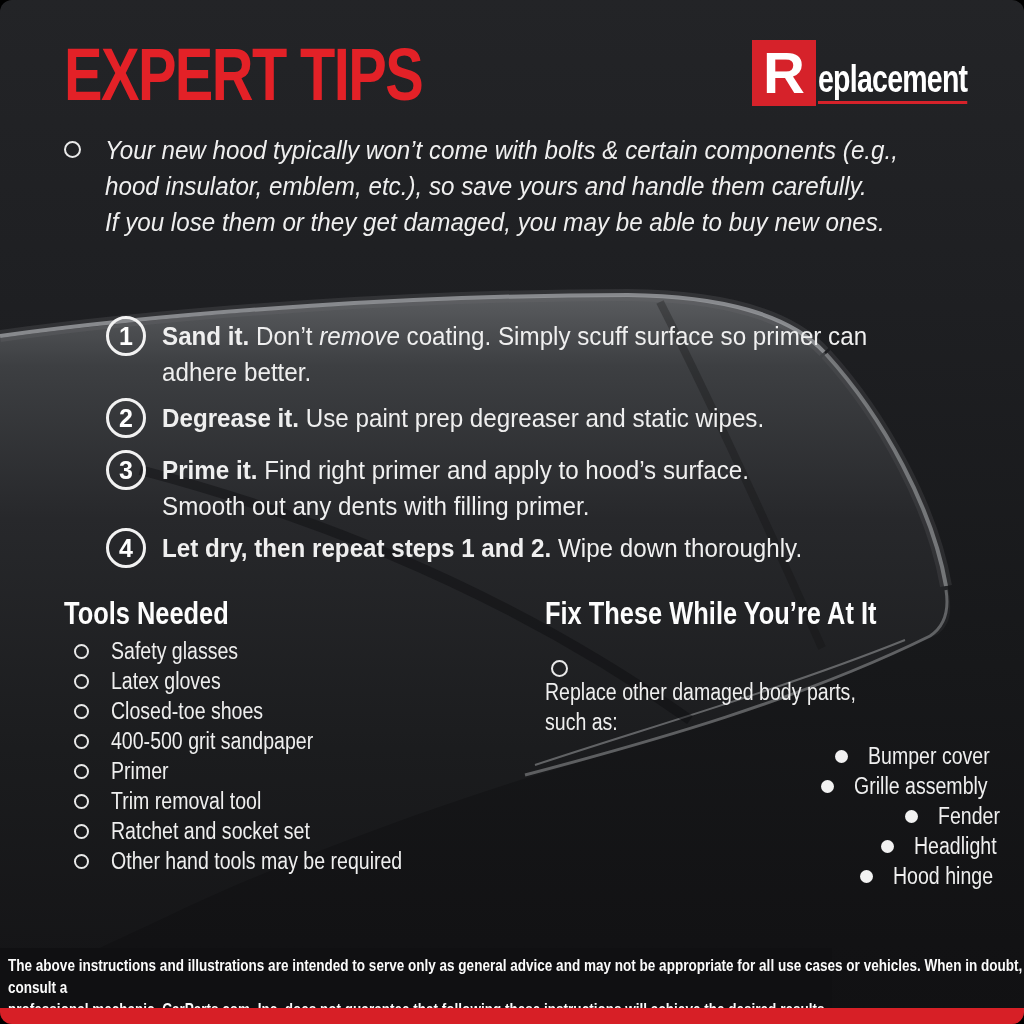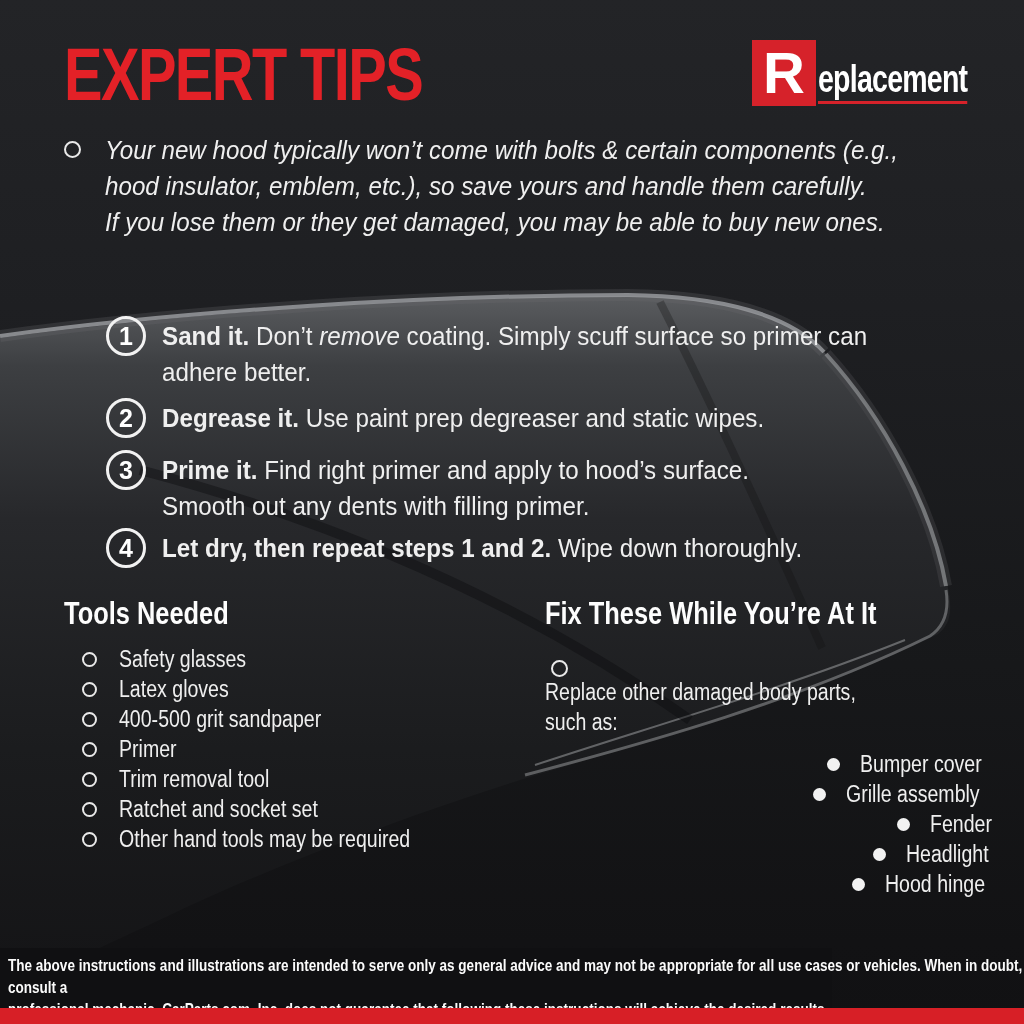--- a/index.html
+++ b/index.html
@@ -1,19 +1,19 @@
 <!DOCTYPE html>
 <html><head>
 <meta charset="utf-8">
 <style>
   html,body{margin:0;padding:0;background:#000;}
   .page{
     position:relative;width:1024px;height:1024px;overflow:hidden;
     background:linear-gradient(180deg,#232427 0%,#1e1f22 30%,#17181a 65%,#121214 92%,#111113 100%);
-    font-family:"Liberation Sans",sans-serif;color:#efefef;
+    font-family:"Liberation Sans",sans-serif;color:#efefef;border-radius:12px;
   }
   .hood-svg{position:absolute;left:0;top:0;z-index:1;}
   .content{position:absolute;left:0;top:0;width:1024px;height:1024px;z-index:2;}
 
   .title{
     position:absolute;left:64px;top:38px;margin:0;
     font-size:74px;line-height:74px;font-weight:800;color:#E32127;
     letter-spacing:-2px;transform:scaleX(.78);transform-origin:0 0;white-space:nowrap;
   }
   .logo{position:absolute;left:752px;top:40px;display:flex;align-items:flex-end;}
@@ -34,21 +34,21 @@
     flex:none;width:40px;height:40px;border:3px solid #f2f2f2;border-radius:50%;
     display:flex;align-items:center;justify-content:center;
     font-size:25px;font-weight:bold;color:#fff;box-sizing:border-box;margin-right:16px;
   }
   .steptext{font-size:26px;line-height:36px;white-space:pre-line;transform:scaleX(.93);transform-origin:0 0;width:760px;margin-top:2px;}
   .steptext i{font-style:italic;}
 
   .col-heading{margin:0;font-size:31px;font-weight:800;color:#fdfdfd;transform:scaleX(.82);transform-origin:0 0;white-space:nowrap;}
   .tools-col{position:absolute;left:64px;top:596px;width:470px;}
   .fix-col{position:absolute;left:545px;top:596px;width:470px;}
-  ul.plain{list-style:none;margin:12px;padding:0;}
+  ul.plain{list-style:none;margin:4px;padding:0;}
   .tool-list{margin-top:20px;}
   .tool-list li{display:flex;align-items:center;height:30px;}
   .sring{flex:none;width:11px;height:11px;border:2px solid #e9e9e9;border-radius:50%;margin-left:6px;margin-right:22px;}
   .itemtext{font-size:23px;line-height:30px;transform:scaleX(.85);transform-origin:0 50%;white-space:nowrap;}
 
   .fix-intro{display:flex;margin-top:20px;flex-direction:column;}
   .fix-intro .ring{margin-top:8px;margin-right:24px;margin-left:6px;}
   .fix-intro .itemtext{white-space:pre-line;line-height:30px;transform-origin:0 0;}
   .fix-list{margin-left:45px;margin-top:0;}
   .fix-list li{display:flex;align-items:center;height:30px;justify-content:flex-end;}
@@ -133,20 +133,24 @@
         <li>
             <span class="sring"></span>
             <span class="itemtext">Safety glasses</span>
           </li>
         <li>
             <span class="sring"></span>
             <span class="itemtext">Latex gloves</span>
           </li>
         <li>
             <span class="sring"></span>
+            <span class="itemtext">Closed-toe shoes</span>
+          </li>
+        <li>
+            <span class="sring"></span>
             <span class="itemtext">400-500 grit sandpaper</span>
           </li>
         <li>
             <span class="sring"></span>
             <span class="itemtext">Primer</span>
           </li>
         <li>
             <span class="sring"></span>
             <span class="itemtext">Trim removal tool</span>
           </li>

